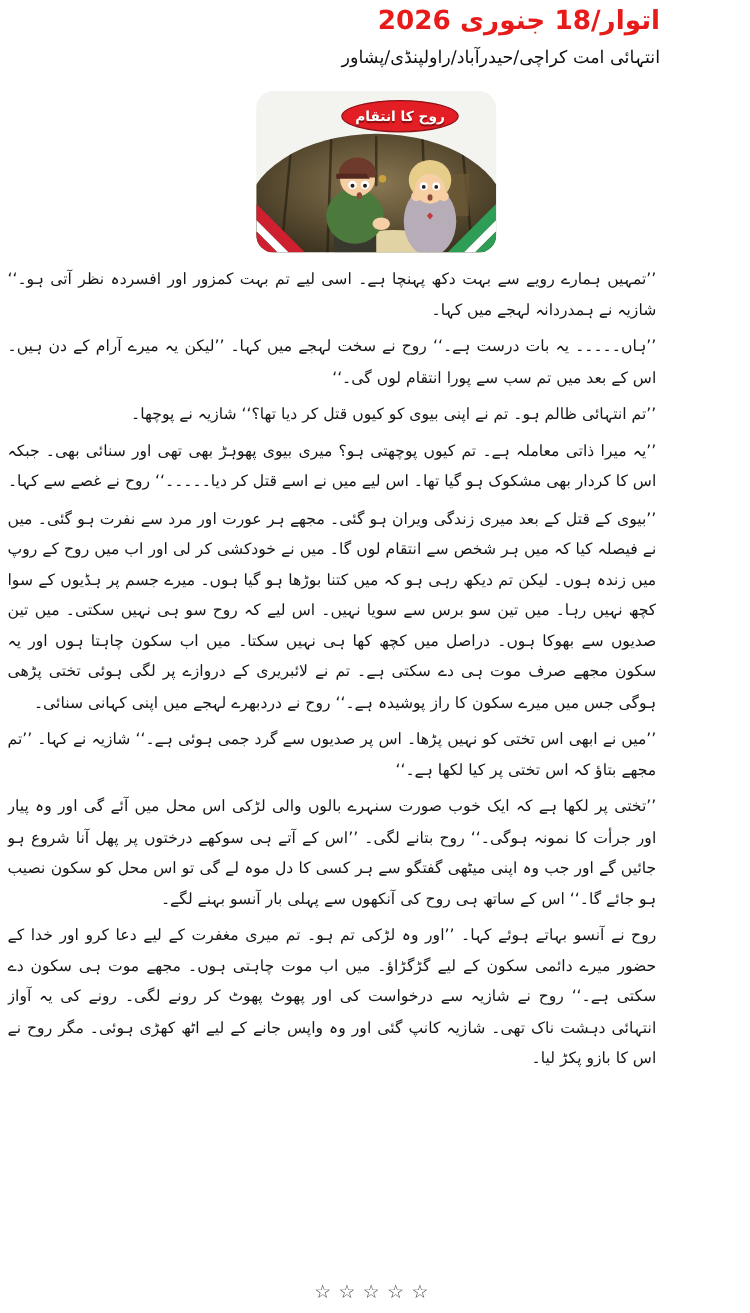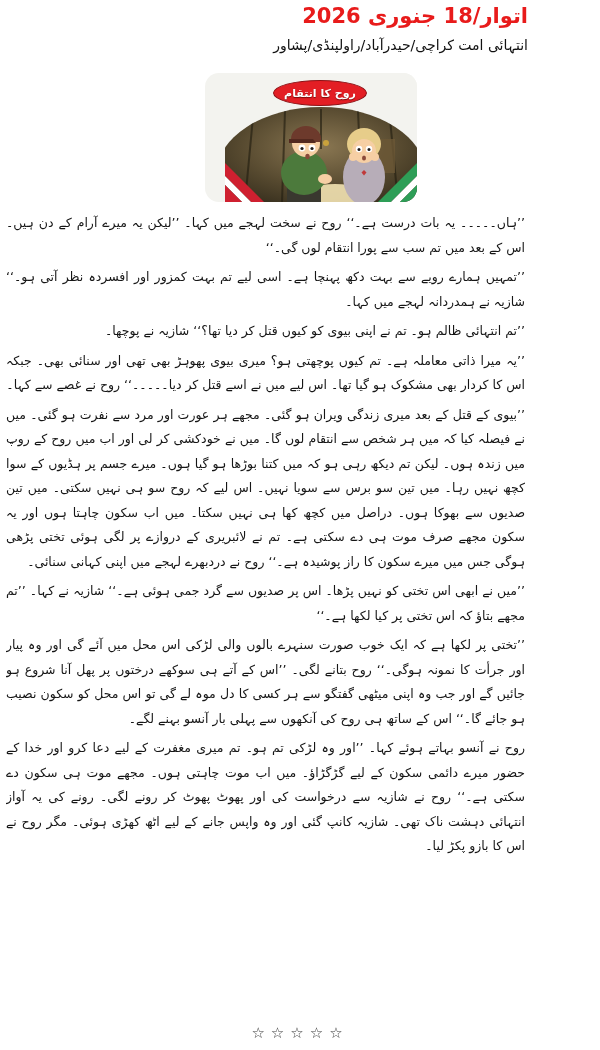--- a/index.html
+++ b/index.html
@@ -13,21 +13,21 @@
     font-size:21px;font-weight:bold;color:var(--date-red,#e81b1b);
     letter-spacing:.2px;white-space:nowrap;
   }
   .masthead-edition{
     position:absolute;top:37px;right:72px;direction:rtl;
     font-size:14px;color:#111;white-space:nowrap;
   }
   
   .illo-card{
     position:absolute;left:205px;top:73px;width:192px;height:129px;
-    border-radius:14px;overflow:hidden;background:#f3f3ef;padding-left:20px;
+    border-radius:14px;overflow:hidden;background:#f3f3ef;
   }
   .illo-card svg{display:block;}
   .illo-banner{
     position:absolute;top:7px;left:68px;width:94px;height:26px;
     background:var(--banner-red,#e31e24);
     border:1.5px solid #8c1216;border-radius:50%;
     display:flex;align-items:center;justify-content:center;
     color:#fff;font-weight:bold;font-size:11px;direction:rtl;
     text-shadow:0 1px 1px #7a0d0d;box-sizing:border-box;white-space:nowrap;
   }
@@ -115,22 +115,22 @@
     <g>
       <path d="M192,90 L153,129 L166,129 L192,103 Z" fill="#2e9e57"></path>
       <path d="M192,103 L166,129 L175,129 L192,112 Z" fill="#ffffff"></path>
       <path d="M192,112 L175,129 L192,129 Z" fill="#2e9e57"></path>
     </g>
   </svg>
   <div class="illo-banner">روح کا انتقام</div>
 </div>
 
 <div class="story">
+    <p>’’تمہیں ہمارے رویے سے بہت دکھ پہنچا ہے۔ اسی لیے تم بہت کمزور اور افسردہ نظر آتی ہو۔‘‘ شازیہ نے ہمدردانہ لہجے میں کہا۔</p>
     <p>’’ہاں۔۔۔۔۔ یہ بات درست ہے۔‘‘ روح نے سخت لہجے میں کہا۔ ’’لیکن یہ میرے آرام کے دن ہیں۔ اس کے بعد میں تم سب سے پورا انتقام لوں گی۔‘‘</p>
-    <p>’’تمہیں ہمارے رویے سے بہت دکھ پہنچا ہے۔ اسی لیے تم بہت کمزور اور افسردہ نظر آتی ہو۔‘‘ شازیہ نے ہمدردانہ لہجے میں کہا۔</p>
     <p>’’تم انتہائی ظالم ہو۔ تم نے اپنی بیوی کو کیوں قتل کر دیا تھا؟‘‘ شازیہ نے پوچھا۔</p>
     <p>’’یہ میرا ذاتی معاملہ ہے۔ تم کیوں پوچھتی ہو؟ میری بیوی پھوہڑ بھی تھی اور سنائی بھی۔ جبکہ اس کا کردار بھی مشکوک ہو گیا تھا۔ اس لیے میں نے اسے قتل کر دیا۔۔۔۔۔‘‘ روح نے غصے سے کہا۔</p>
     <p>’’بیوی کے قتل کے بعد میری زندگی ویران ہو گئی۔ مجھے ہر عورت اور مرد سے نفرت ہو گئی۔ میں نے فیصلہ کیا کہ میں ہر شخص سے انتقام لوں گا۔ میں نے خودکشی کر لی اور اب میں روح کے روپ میں زندہ ہوں۔ لیکن تم دیکھ رہی ہو کہ میں کتنا بوڑھا ہو گیا ہوں۔ میرے جسم پر ہڈیوں کے سوا کچھ نہیں رہا۔ میں تین سو برس سے سویا نہیں۔ اس لیے کہ روح سو ہی نہیں سکتی۔ میں تین صدیوں سے بھوکا ہوں۔ دراصل میں کچھ کھا ہی نہیں سکتا۔ میں اب سکون چاہتا ہوں اور یہ سکون مجھے صرف موت ہی دے سکتی ہے۔ تم نے لائبریری کے دروازے پر لگی ہوئی تختی پڑھی ہوگی جس میں میرے سکون کا راز پوشیدہ ہے۔‘‘ روح نے دردبھرے لہجے میں اپنی کہانی سنائی۔</p>
     <p>’’میں نے ابھی اس تختی کو نہیں پڑھا۔ اس پر صدیوں سے گرد جمی ہوئی ہے۔‘‘ شازیہ نے کہا۔ ’’تم مجھے بتاؤ کہ اس تختی پر کیا لکھا ہے۔‘‘</p>
     <p>’’تختی پر لکھا ہے کہ ایک خوب صورت سنہرے بالوں والی لڑکی اس محل میں آئے گی اور وہ پیار اور جرأت کا نمونہ ہوگی۔‘‘ روح بتانے لگی۔ ’’اس کے آتے ہی سوکھے درختوں پر پھل آنا شروع ہو جائیں گے اور جب وہ اپنی میٹھی گفتگو سے ہر کسی کا دل موہ لے گی تو اس محل کو سکون نصیب ہو جائے گا۔‘‘ اس کے ساتھ ہی روح کی آنکھوں سے پہلی بار آنسو بہنے لگے۔</p>
     <p>روح نے آنسو بہاتے ہوئے کہا۔ ’’اور وہ لڑکی تم ہو۔ تم میری مغفرت کے لیے دعا کرو اور خدا کے حضور میرے دائمی سکون کے لیے گڑگڑاؤ۔ میں اب موت چاہتی ہوں۔ مجھے موت ہی سکون دے سکتی ہے۔‘‘ روح نے شازیہ سے درخواست کی اور پھوٹ پھوٹ کر رونے لگی۔ رونے کی یہ آواز انتہائی دہشت ناک تھی۔ شازیہ کانپ گئی اور وہ واپس جانے کے لیے اٹھ کھڑی ہوئی۔ مگر روح نے اس کا بازو پکڑ لیا۔</p>
   </div>
 
 <div class="stars">☆☆☆☆☆</div>
 

